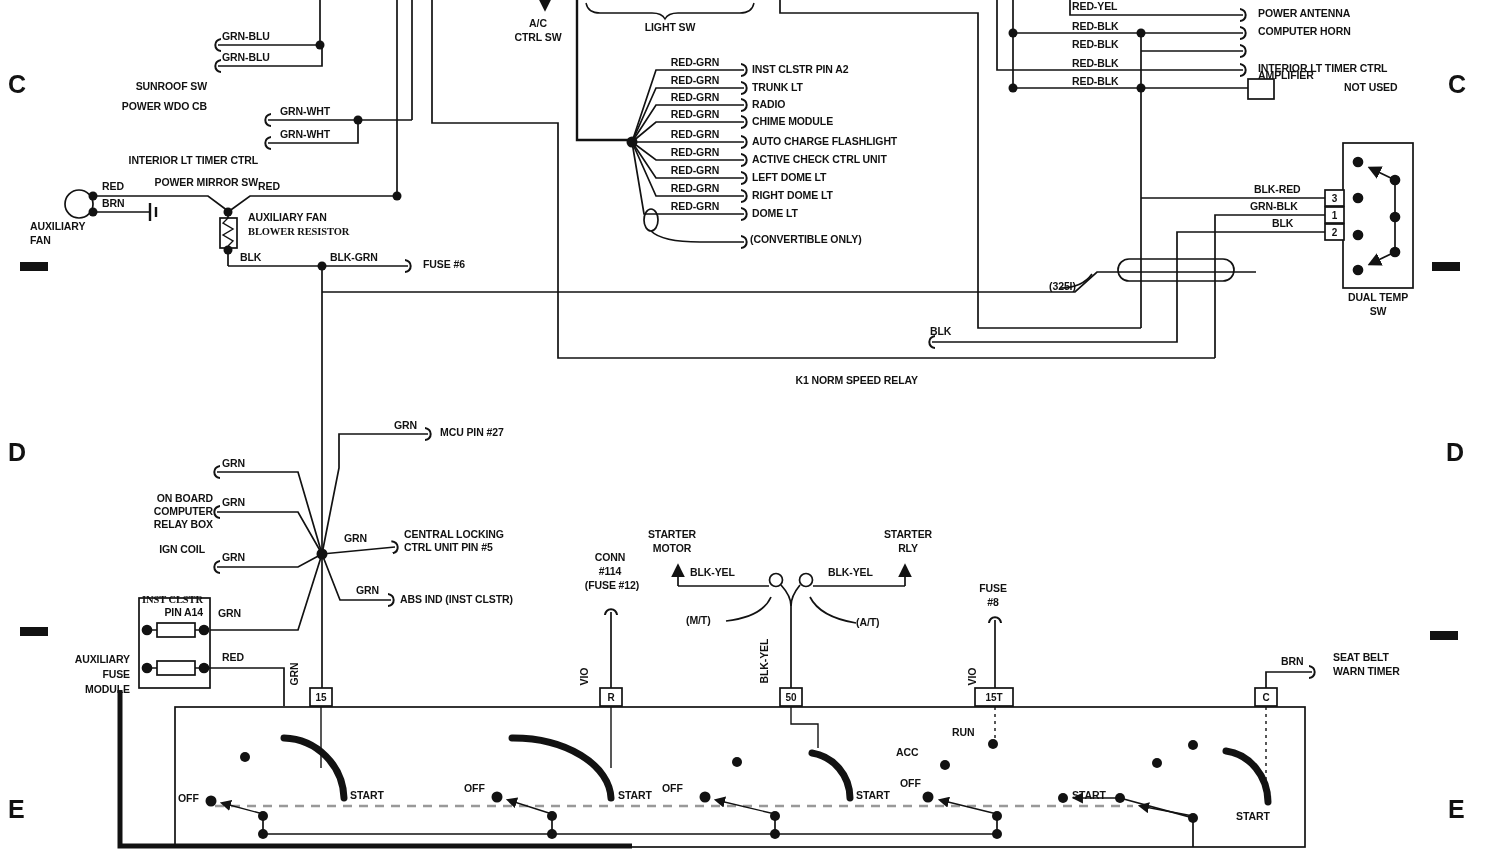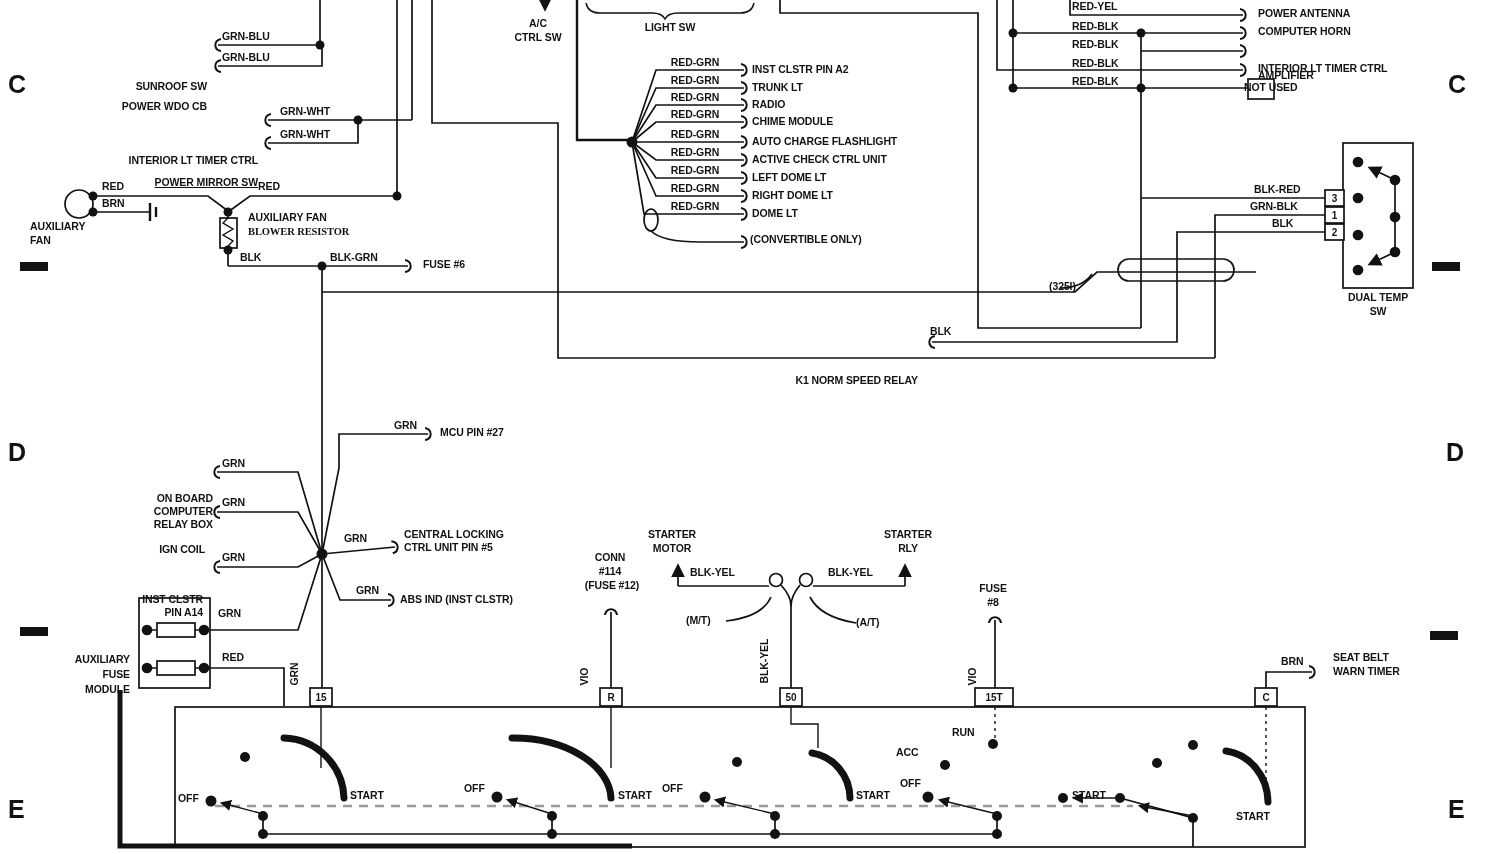--- a/index.html
+++ b/index.html
@@ -243,21 +243,21 @@
 <div class="row-letter" style="left:1446px;top:438px;">D</div>
 <div class="row-letter" style="left:8px;top:795px;">E</div>
 <div class="row-letter" style="left:1448px;top:795px;">E</div>
 
 <div class="lb r" style="left:87px;top:40px;width:120px;">SUNROOF SW</div>
 <div class="lb" style="left:222px;top:31px;">GRN-BLU</div>
 <div class="lb r" style="left:87px;top:60px;width:120px;">POWER WDO CB</div>
 <div class="lb" style="left:222px;top:52px;">GRN-BLU</div>
 <div class="lb r" style="left:98px;top:114px;width:160px;">INTERIOR LT TIMER CTRL</div>
 <div class="lb" style="left:280px;top:106px;">GRN-WHT</div>
-<div class="lb r" style="left:138px;top:136px;width:120px;text-decoration:underline;">POWER MIRROR SW</div>
+<div class="lb r" style="left:138px;top:136px;width:120px;">POWER MIRROR SW</div>
 <div class="lb" style="left:280px;top:129px;">GRN-WHT</div>
 <div class="lb" style="left:102px;top:181px;">RED</div>
 <div class="lb" style="left:102px;top:198px;">BRN</div>
 <div class="lb" style="left:30px;top:221px;">AUXILIARY</div>
 <div class="lb" style="left:30px;top:235px;">FAN</div>
 <div class="lb" style="left:258px;top:181px;">RED</div>
 <div class="lb" style="left:248px;top:212px;">AUXILIARY FAN</div>
 <div class="lb" style="left:248px;top:226px;font-family:Liberation Serif, serif;">BLOWER RESISTOR</div>
 <div class="lb" style="left:240px;top:252px;">BLK</div>
 <div class="lb" style="left:330px;top:252px;">BLK-GRN</div>
@@ -290,21 +290,21 @@
 <div class="lb" style="left:1262px;top:-9px;">CIG LTR</div>
 <div class="lb" style="left:1072px;top:1px;">RED-YEL</div>
 <div class="lb" style="left:1258px;top:8px;">POWER ANTENNA</div>
 <div class="lb" style="left:1072px;top:21px;">RED-BLK</div>
 <div class="lb" style="left:1258px;top:26px;">COMPUTER HORN</div>
 <div class="lb" style="left:1072px;top:39px;">RED-BLK</div>
 <div class="lb" style="left:1258px;top:44px;margin-top:26px;">AMPLIFIER</div>
 <div class="lb" style="left:1072px;top:58px;">RED-BLK</div>
 <div class="lb" style="left:1258px;top:63px;">INTERIOR LT TIMER CTRL</div>
 <div class="lb" style="left:1072px;top:76px;">RED-BLK</div>
-<div class="lb" style="left:1244px;top:82px;">NOT USED</div>
+<div class="lb" style="left:1344px;top:82px;">NOT USED</div>
 
 <div class="lb" style="left:1254px;top:184px;">BLK-RED</div>
 <div class="lb" style="left:1250px;top:201px;">GRN-BLK</div>
 <div class="lb" style="left:1272px;top:218px;">BLK</div>
 <div class="term" style="left:1325px;top:191px;width:19px;">3</div>
 <div class="term" style="left:1325px;top:208px;width:19px;">1</div>
 <div class="term" style="left:1325px;top:225px;width:19px;">2</div>
 <div class="lb c" style="left:1335px;top:292px;width:86px;">DUAL TEMP</div>
 <div class="lb c" style="left:1335px;top:306px;width:86px;">SW</div>
 <div class="lb" style="left:1016px;top:281px;padding-left:33px;">(325I)</div>
@@ -312,21 +312,21 @@
 <div class="lb" style="left:930px;top:326px;">BLK</div>
 
 <div class="lb" style="left:394px;top:420px;">GRN</div>
 <div class="lb" style="left:440px;top:427px;">MCU PIN #27</div>
 <div class="lb r" style="left:113px;top:452px;width:100px;">ON BOARD</div>
 <div class="lb r" style="left:113px;top:465px;width:100px;">COMPUTER</div>
 <div class="lb r" style="left:113px;top:478px;width:100px;">RELAY BOX</div>
 <div class="lb" style="left:222px;top:458px;">GRN</div>
 <div class="lb r" style="left:105px;top:503px;width:100px;">IGN COIL</div>
 <div class="lb" style="left:222px;top:497px;">GRN</div>
-<div class="lb r" style="left:103px;top:553px;width:100px;">INST CLSTR</div>
+<div class="lb r" style="left:103px;top:553px;width:100px;font-family:Liberation Serif, serif;">INST CLSTR</div>
 <div class="lb r" style="left:103px;top:566px;width:100px;">PIN A14</div>
 <div class="lb" style="left:222px;top:552px;">GRN</div>
 <div class="lb" style="left:344px;top:533px;">GRN</div>
 <div class="lb" style="left:404px;top:529px;">CENTRAL LOCKING</div>
 <div class="lb" style="left:404px;top:542px;">CTRL UNIT PIN #5</div>
 <div class="lb" style="left:356px;top:585px;">GRN</div>
 <div class="lb" style="left:400px;top:594px;">ABS IND (INST CLSTR)</div>
 <div class="lb r" style="left:40px;top:613px;width:90px;">AUXILIARY</div>
 <div class="lb r" style="left:40px;top:628px;width:90px;">FUSE</div>
 <div class="lb r" style="left:40px;top:643px;width:90px;">MODULE</div>

